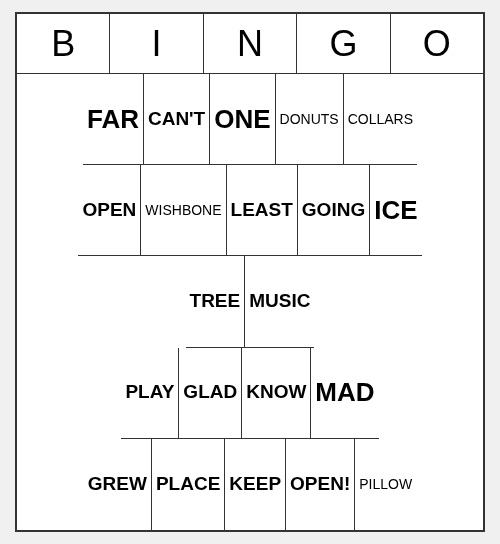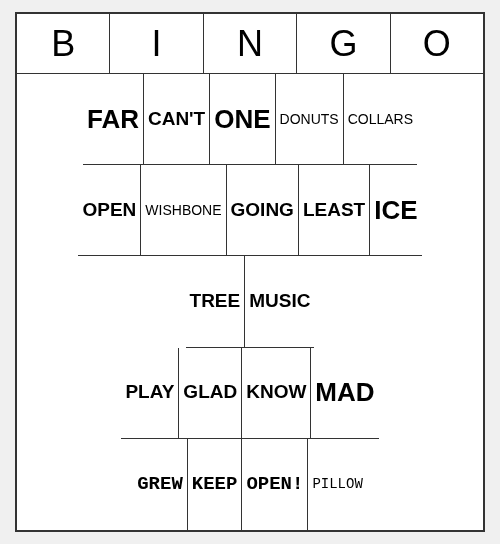--- a/index.html
+++ b/index.html
@@ -54,21 +54,20 @@
       display: flex;
       align-items: center;
       justify-content: center;
       border-right: 1px solid #333;
       border-bottom: 1px solid #333;
       text-align: center;
       padding: 4px;
     }
     .bingo-row:last-child .bingo-cell {
       border-bottom: none;
-      font-family: Liberation Mono, monospace;
     }
     .bingo-cell:last-child {
       border-right: none;
     }
     .cell-text {
       font-size: 16px;
       line-height: 1.2;
     }
     .cell-text.large {
       font-size: 26px;
@@ -124,24 +123,24 @@
         </div>
       </div>
       <div class="bingo-row">
         <div class="bingo-cell">
           <span class="cell-text medium">OPEN</span>
         </div>
         <div class="bingo-cell">
           <span class="cell-text small">WISHBONE</span>
         </div>
         <div class="bingo-cell">
-          <span class="cell-text medium">GOING</span>
+          <span class="cell-text medium">LEAST</span>
         </div>
         <div class="bingo-cell">
-          <span class="cell-text medium">LEAST</span>
+          <span class="cell-text medium">GOING</span>
         </div>
         <div class="bingo-cell">
           <span class="cell-text large">ICE</span>
         </div>
       </div>
       <div class="bingo-row">
         <div class="bingo-cell">
           <span class="cell-text medium">TREE</span>
         </div>
         <div class="bingo-cell">
@@ -160,20 +159,23 @@
         </div>
         <div class="bingo-cell">
           <span class="cell-text large">MAD</span>
         </div>
       </div>
       <div class="bingo-row">
         <div class="bingo-cell">
           <span class="cell-text medium">GREW</span>
         </div>
         <div class="bingo-cell">
+          <span class="cell-text medium">PLACE</span>
+        </div>
+        <div class="bingo-cell">
           <span class="cell-text medium">KEEP</span>
         </div>
         <div class="bingo-cell">
           <span class="cell-text medium">OPEN!</span>
         </div>
         <div class="bingo-cell">
           <span class="cell-text small">PILLOW</span>
         </div>
       </div>
     </div>

